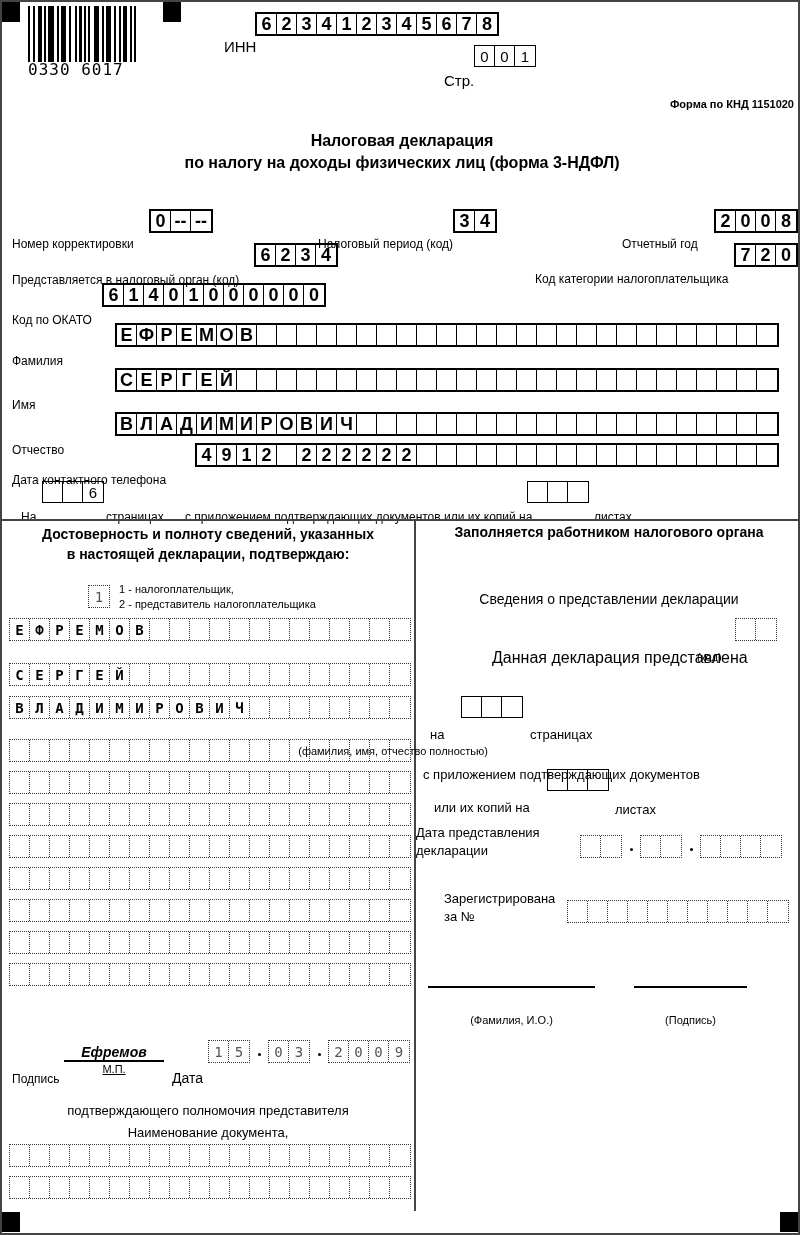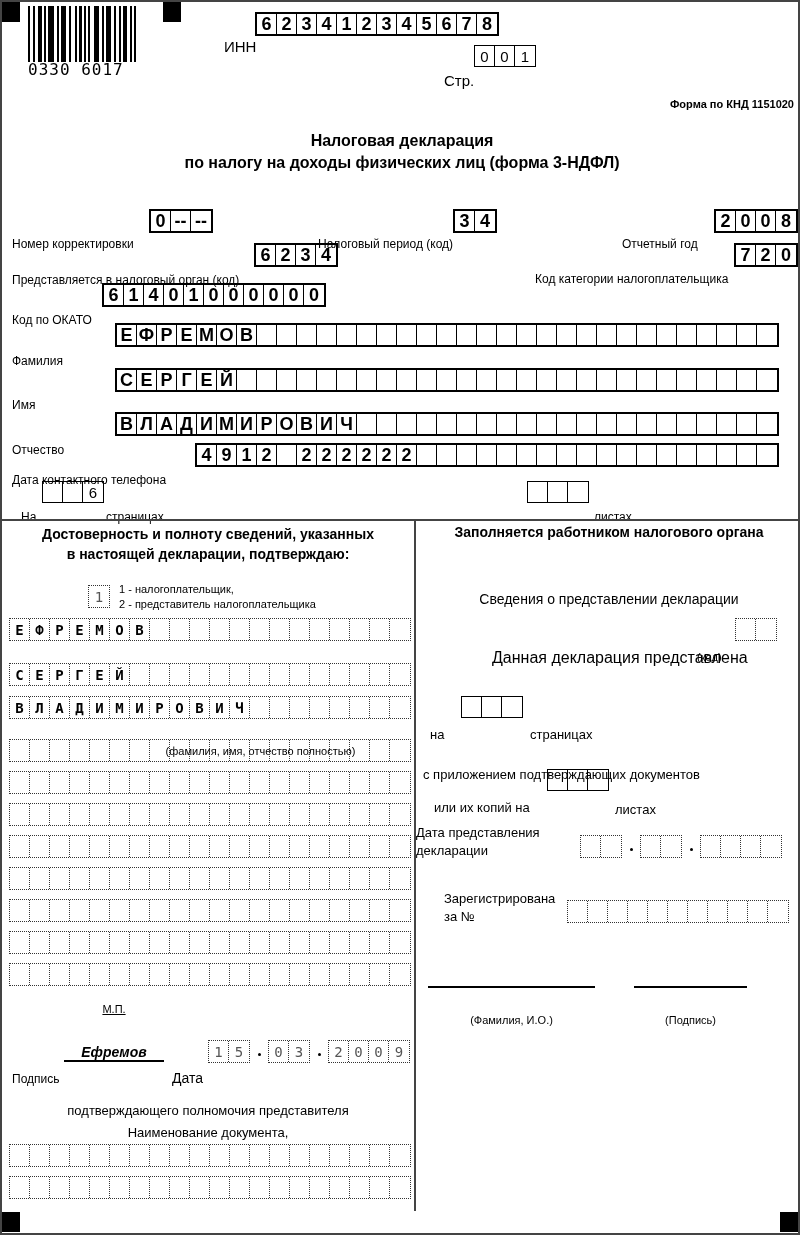--- a/index.html
+++ b/index.html
@@ -297,20 +297,21 @@
       <div class="c"></div>
     </div>
 
   <span class="lbl" style="left:19px;top:484px;">На</span>
   <div class="comb thin" id="pages-comb" style="left:40px;top:479px;">
       <div class="c"></div>
       <div class="c"></div>
       <div class="c">6</div>
     </div>
   <span class="lbl" style="left:104px;top:484px;">страницах</span>
+  <span class="lbl" style="left:183px;top:484px;">с приложением подтверждающих документов или их копий на</span>
   <div class="comb thin" id="attach-comb" style="left:525px;top:479px;">
       <div class="c"></div>
       <div class="c"></div>
       <div class="c"></div>
     </div>
   <span class="lbl" style="left:592px;top:484px;">листах</span>
 
   <div class="hr" style="left:0;top:517px;width:800px;height:2px;"></div>
   <div class="hr" style="left:412px;top:517px;width:2px;height:692px;"></div>
 
@@ -386,21 +387,21 @@
       <div class="c">Ч</div>
       <div class="c"></div>
       <div class="c"></div>
       <div class="c"></div>
       <div class="c"></div>
       <div class="c"></div>
       <div class="c"></div>
       <div class="c"></div>
       <div class="c"></div>
     </div>
-  <div class="lbl lbl-sm center" style="left:17px;width:483px;top:719px;">(фамилия, имя, отчество полностью)</div>
+  <div class="lbl lbl-sm center" style="left:3px;width:483px;top:719px;text-align:right;">(фамилия, имя, отчество полностью)</div>
 
   <div id="org-rows">
       <div class="dcomb" style="left: 7px; top: 737px;">
         <div class="c"></div>
         <div class="c"></div>
         <div class="c"></div>
         <div class="c"></div>
         <div class="c"></div>
         <div class="c"></div>
         <div class="c"></div>
@@ -570,21 +571,21 @@
         <div class="c"></div>
         <div class="c"></div>
         <div class="c"></div>
         <div class="c"></div>
       </div>
     </div>
 
   <span class="lbl" style="left:10px;top:1046px;font-size:12px;">Подпись</span>
   <div class="abs center bold" style="left:62px;top:1042px;width:100px;font-size:14px;font-style:italic;">Ефремов</div>
   <div class="hr" style="left:62px;top:1058px;width:100px;height:2px;background:#000;"></div>
-  <div class="abs center" style="left:62px;top:1001px;width:100px;font-size:11px;text-decoration:underline;">М.П.</div>
+  <div class="abs center" style="left:62px;top:1061px;width:100px;font-size:11px;text-decoration:underline;">М.П.</div>
   <span class="lbl" style="left:170px;top:1044px;font-size:14px;">Дата</span>
   <div class="dcomb light" id="date-day-comb" style="left:206px;top:1038px;">
       <div class="c">1</div>
       <div class="c">5</div>
     </div>
   <div class="dot" style="left:256px;top:1051px;"></div>
   <div class="dcomb light" id="date-month-comb" style="left:266px;top:1038px;">
       <div class="c">0</div>
       <div class="c">3</div>
     </div>

